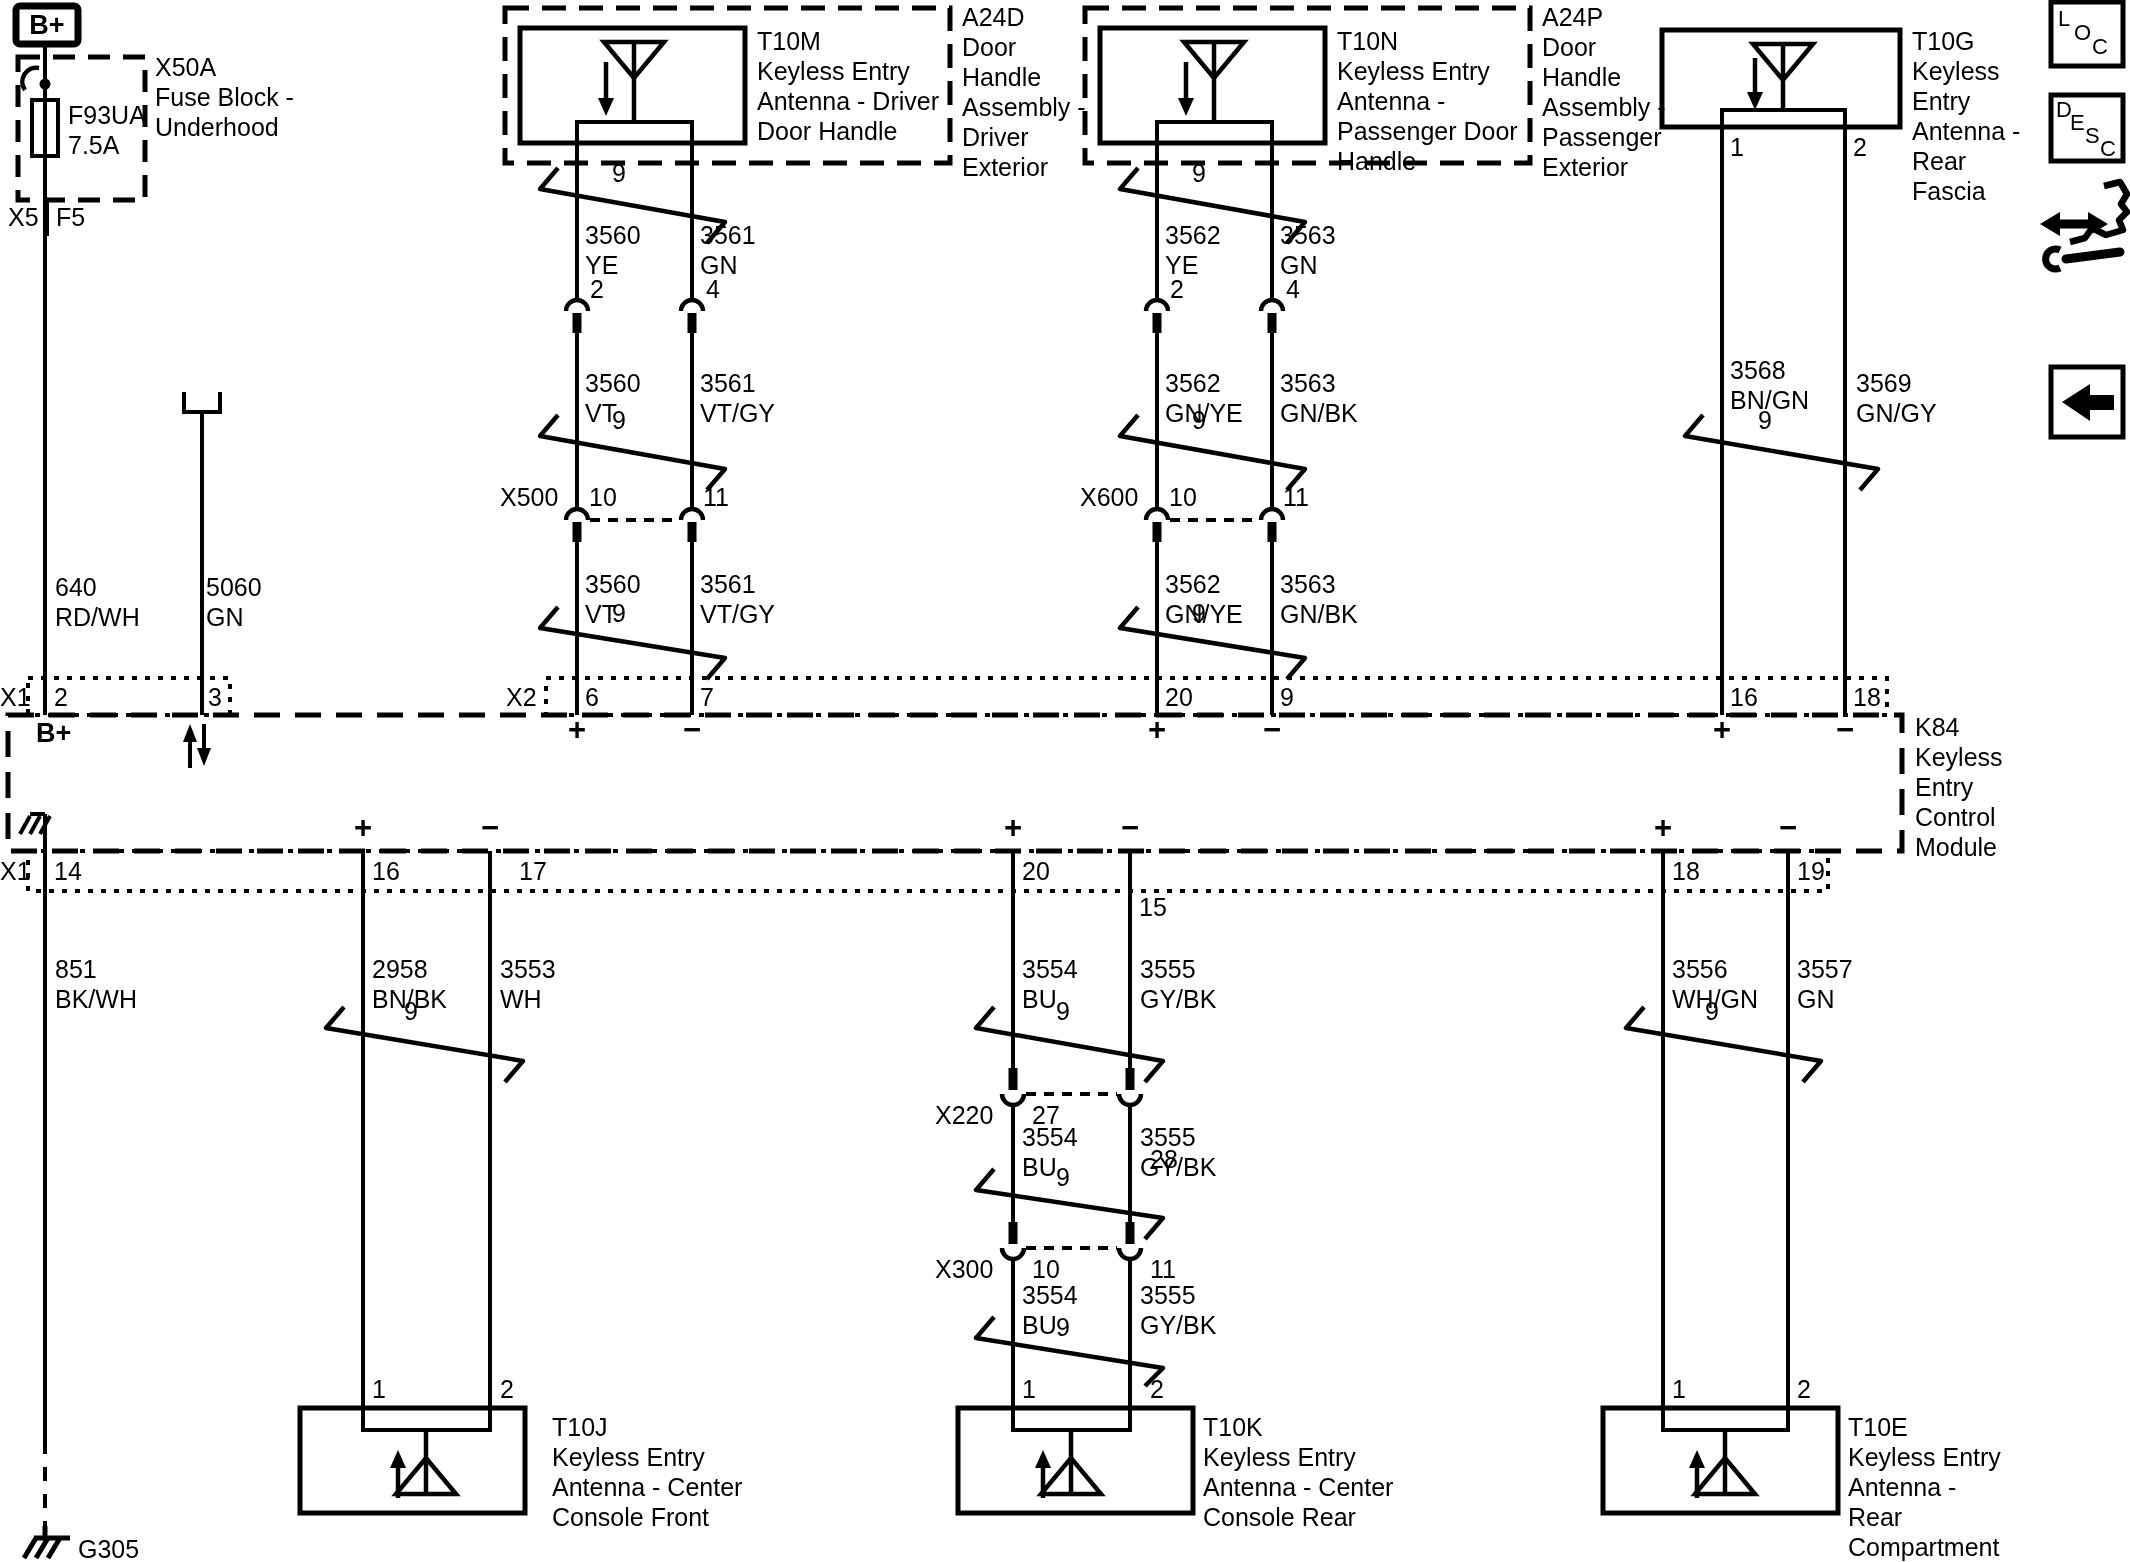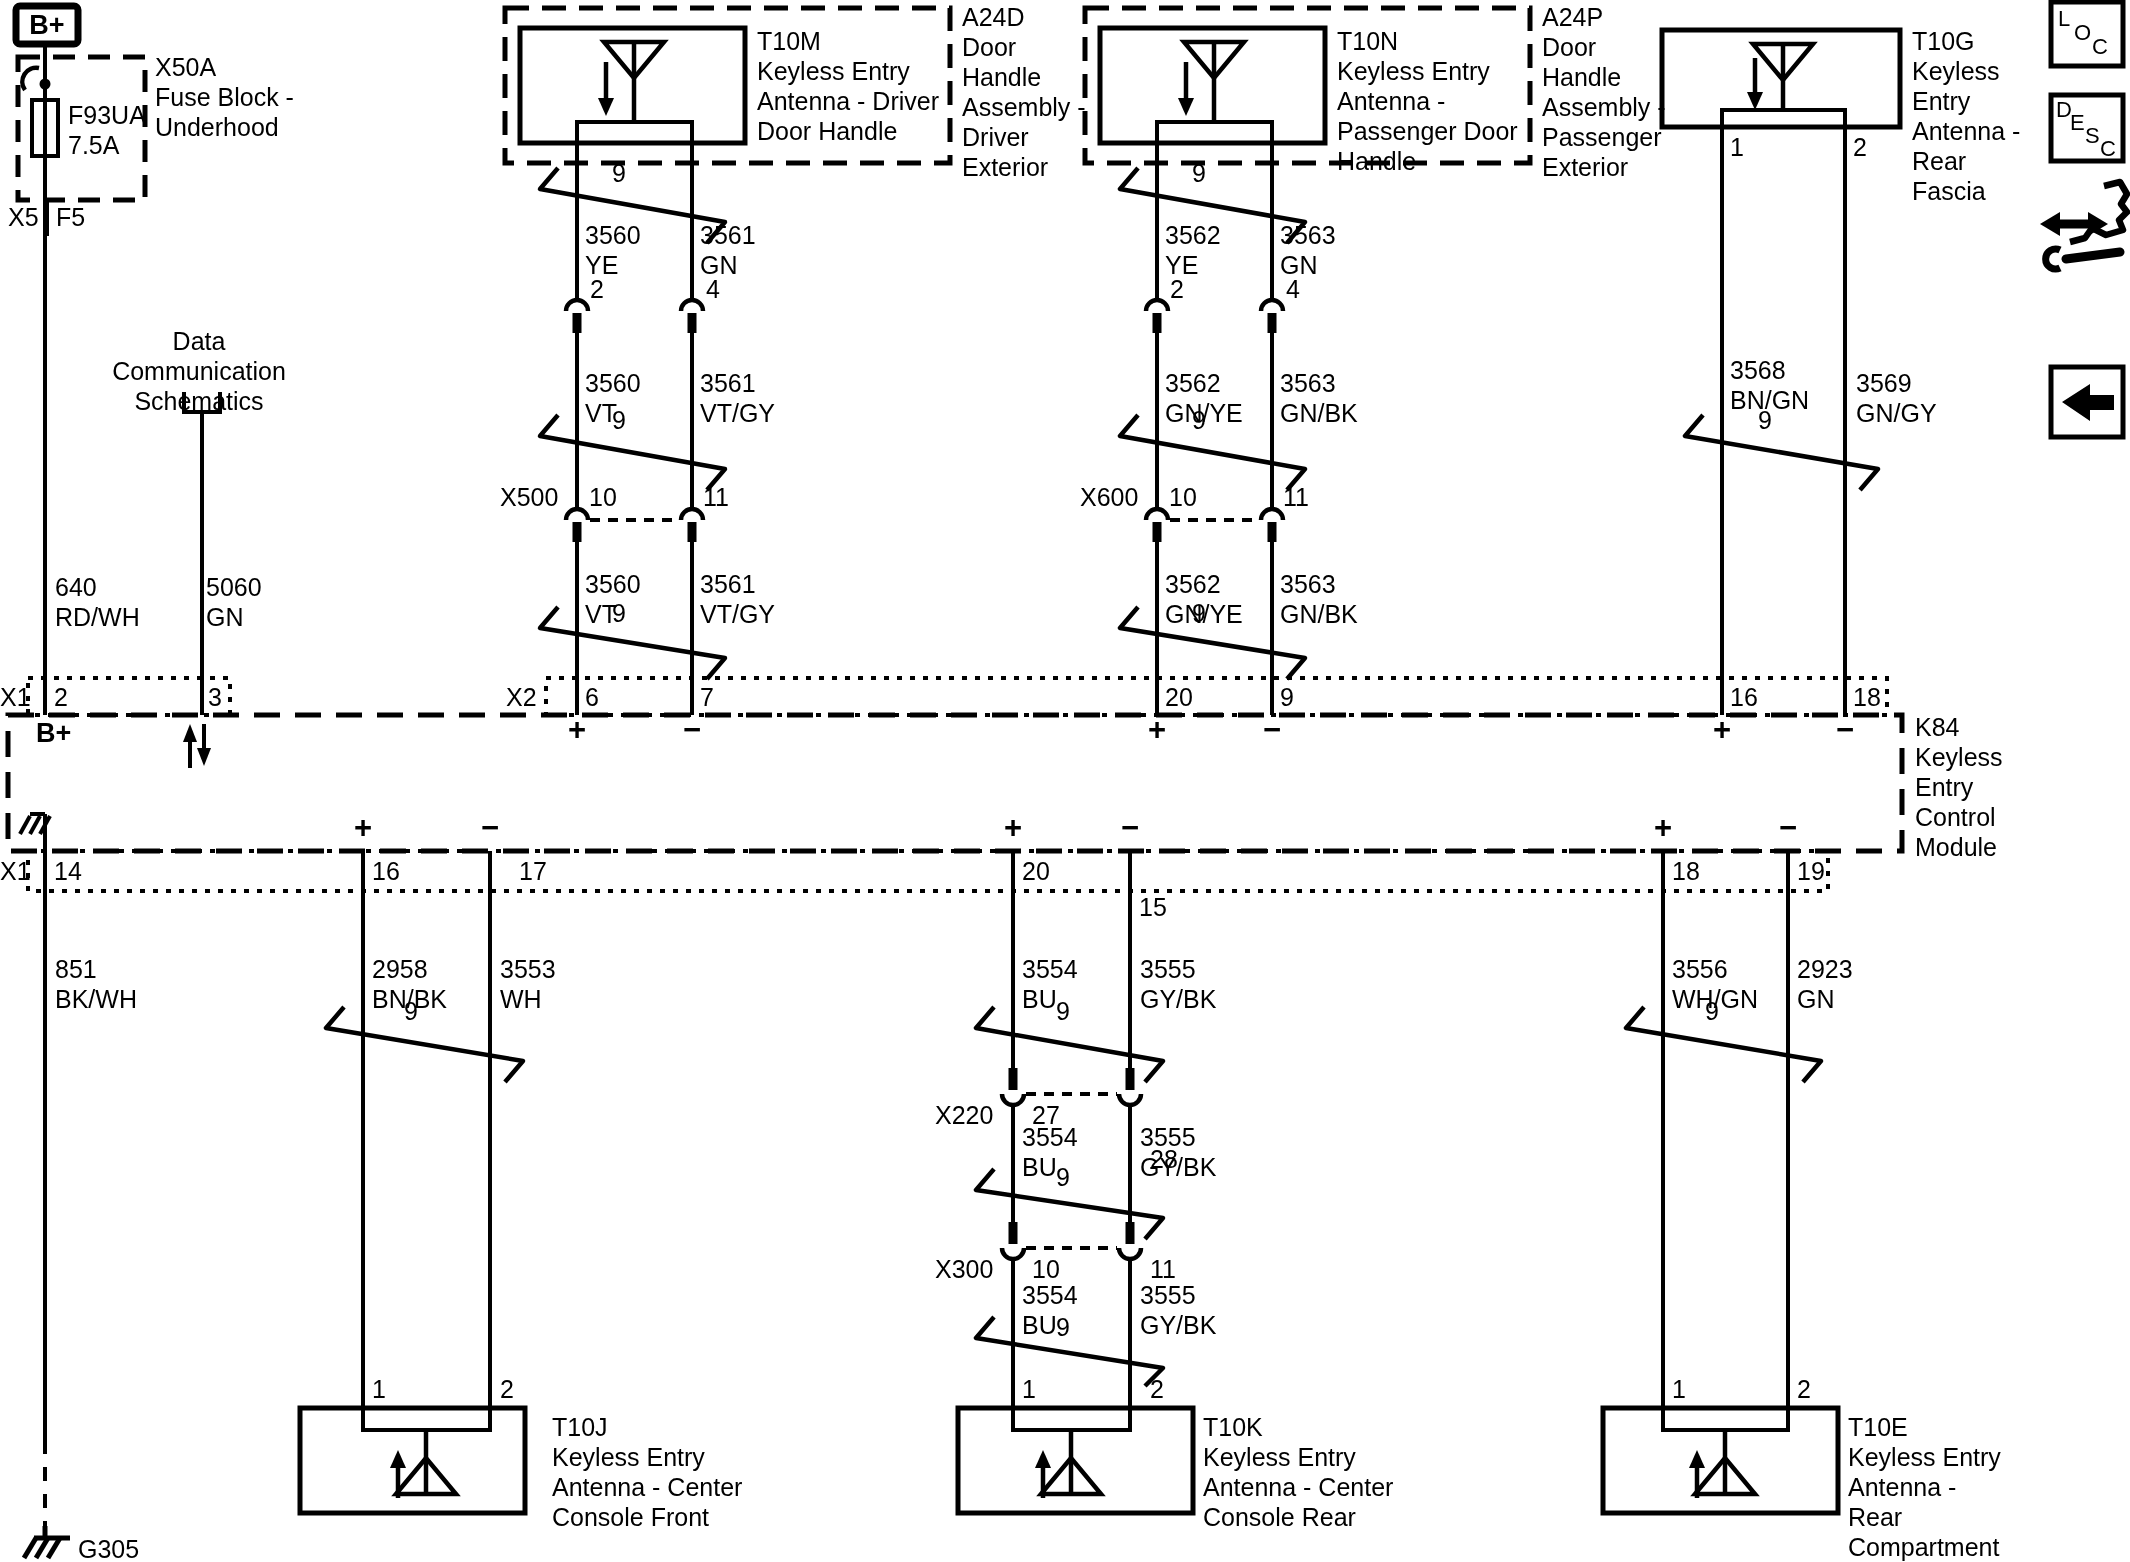--- a/index.html
+++ b/index.html
@@ -213,23 +213,20 @@
 <div class="lbl" style="left:155px; top:52px;">X50A
 Fuse Block -
 Underhood</div>
 <div class="lbl" style="left:68px; top:100px;">F93UA
 7.5A</div>
 <div class="lbl" style="left:8px; top:202px;">X5</div>
 <div class="lbl" style="left:56px; top:202px;text-align:right;">F5</div>
 <div class="lbl" style="left:55px; top:572px;">640
 RD/WH</div>
 
-<div class="lbl ctr" style="left:88px; top:326px; width:222px;">Data
-Communication
-Schematics</div>
 <div class="lbl" style="left:206px; top:572px;">5060
 GN</div>
 
 <div class="lbl" style="left:757px; top:26px;">T10M
 Keyless Entry
 Antenna - Driver
 Door Handle</div>
 <div class="lbl" style="left:962px; top:2px;">A24D
 Door
 Handle
@@ -379,21 +376,21 @@
 <div class="lbl" style="left:1056px; top:1312px;">9</div>
 <div class="lbl" style="left:1022px; top:1374px;">1</div>
 <div class="lbl" style="left:1150px; top:1374px;">2</div>
 <div class="lbl" style="left:1203px; top:1412px;">T10K
 Keyless Entry
 Antenna - Center
 Console Rear</div>
 
 <div class="lbl" style="left:1672px; top:954px;">3556
 WH/GN</div>
-<div class="lbl" style="left:1797px; top:954px;">2923
+<div class="lbl" style="left:1797px; top:954px;">3557
 GN</div>
 <div class="lbl" style="left:1705px; top:996px;">9</div>
 <div class="lbl" style="left:1672px; top:1374px;">1</div>
 <div class="lbl" style="left:1797px; top:1374px;">2</div>
 <div class="lbl" style="left:1848px; top:1412px;">T10E
 Keyless Entry
 Antenna -
 Rear
 Compartment</div>
 

